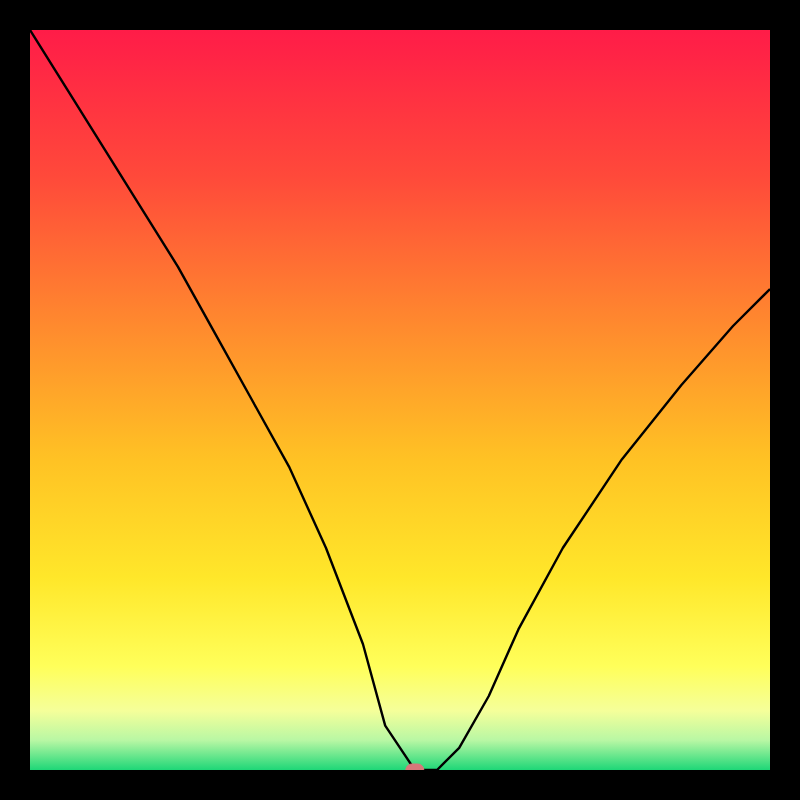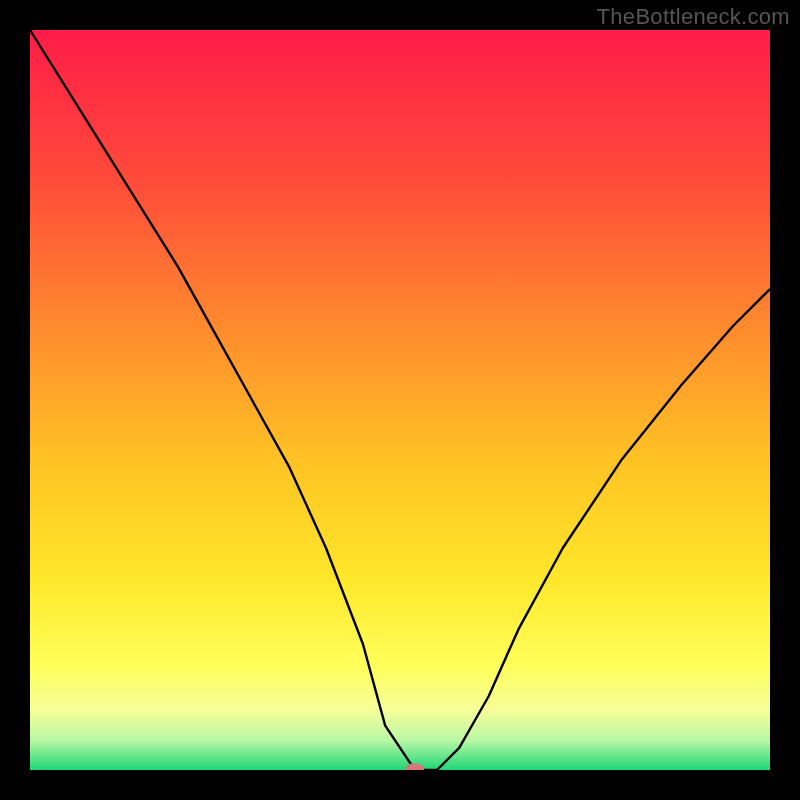--- a/index.html
+++ b/index.html
@@ -47,21 +47,20 @@
   }
   .marker {
     fill: #d7787a;
     stroke: #d7787a;
   }
 </style>
 </head>
 <body>
 
 <div class="frame">
-  <div class="watermark">TheBottleneck.com</div>
   <div class="chart-wrap">
     <svg viewBox="0 0 740 740">
       <defs>
         <linearGradient id="bg-grad" x1="0" y1="0" x2="0" y2="1">
             <stop offset="0.0%" stop-color="#ff1c48"></stop>
             <stop offset="20.0%" stop-color="#ff4a3a"></stop>
             <stop offset="40.0%" stop-color="#ff8a2e"></stop>
             <stop offset="58.0%" stop-color="#ffc224"></stop>
             <stop offset="74.0%" stop-color="#ffe72a"></stop>
             <stop offset="86.0%" stop-color="#ffff5a"></stop>

